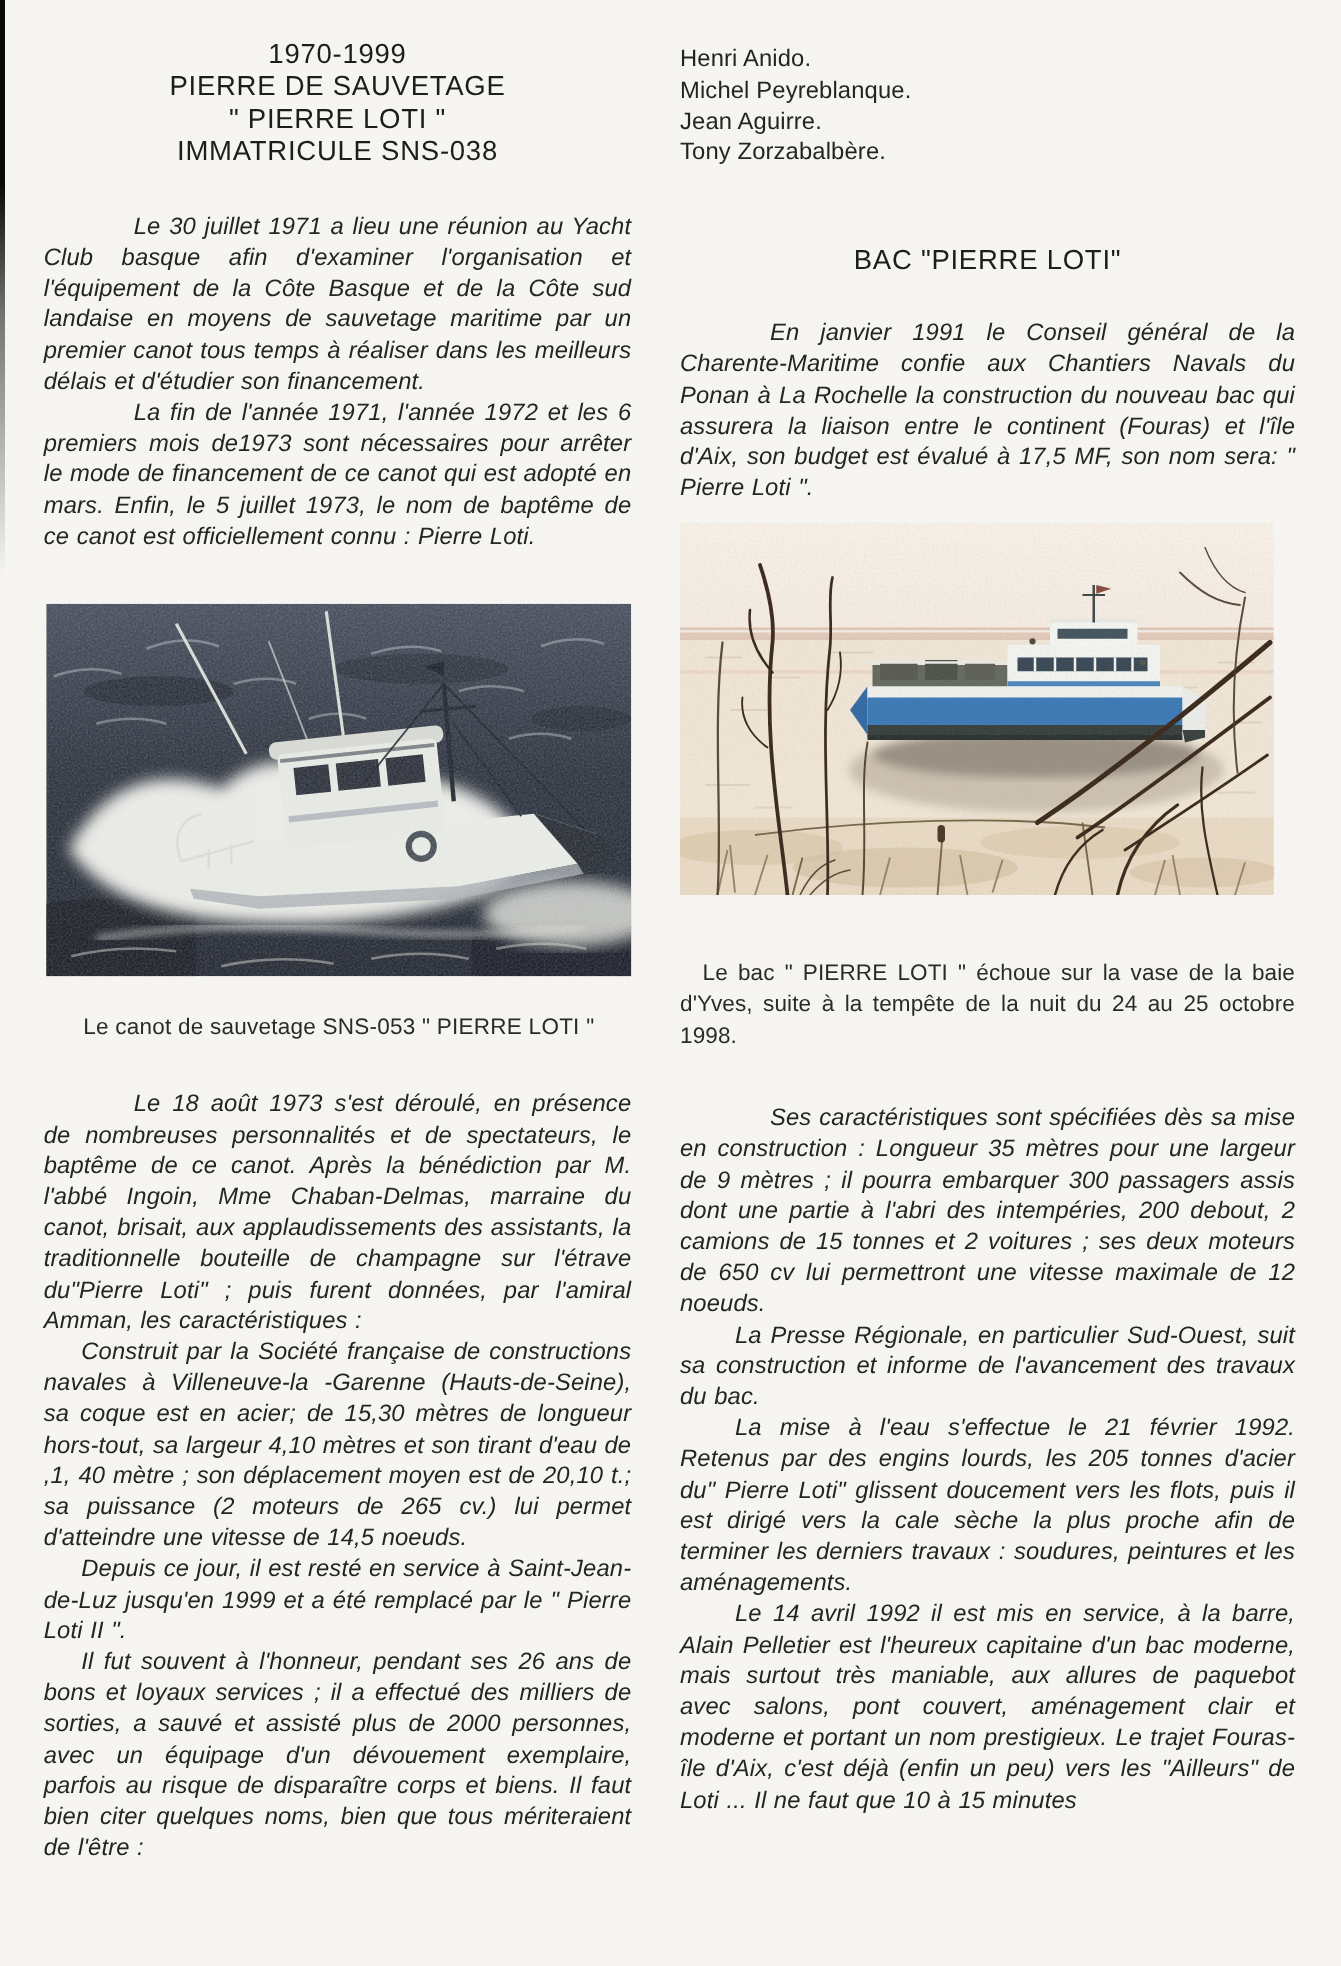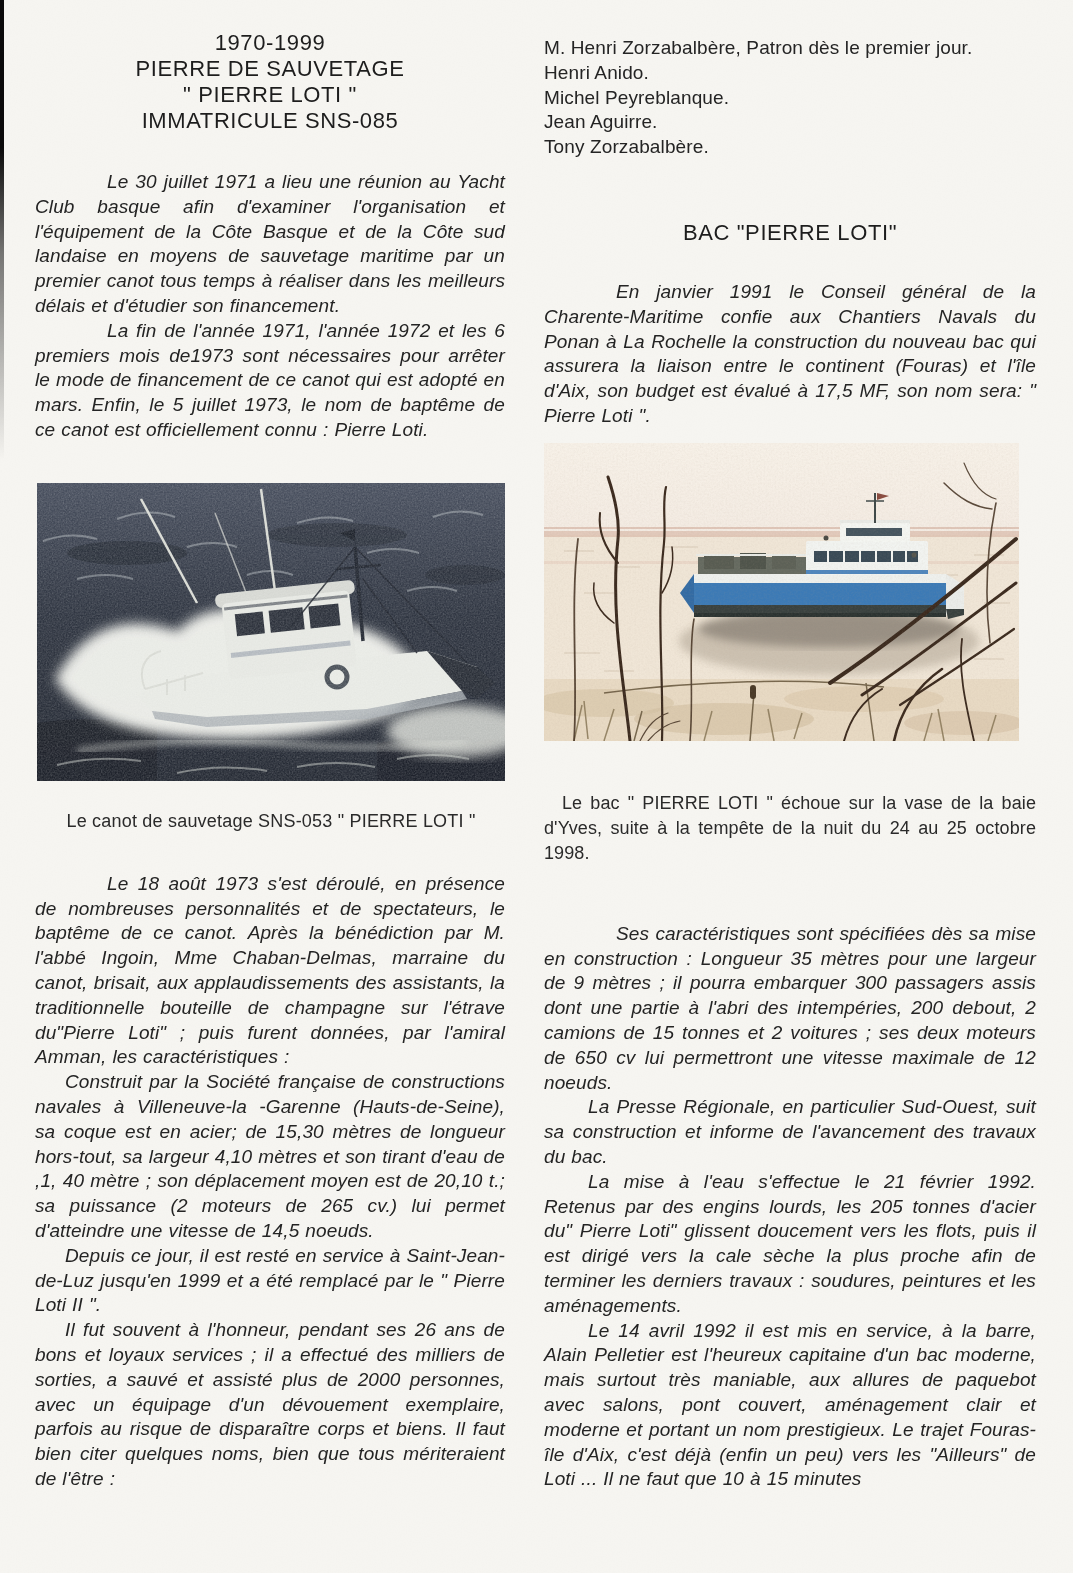--- a/index.html
+++ b/index.html
@@ -42,36 +42,36 @@
   .photo{display:block;}
   .photo-left-wrap{margin-left:2px;}
   .caption-center{
     margin-top:30px; text-align:center; font-size:18px; letter-spacing:.2px; color:#2a2a2a;
   }
   .caption-left{
     margin-top:50px; font-size:18px; line-height:25px; text-align:justify;
     text-indent:18px; color:#2a2a2a; letter-spacing:.1px;
   }
   .after-caption{margin-top:40px;}
-  .after-ferry-caption{margin-top:56px;}
+  .after-ferry-caption{margin-top:42px;}
 
   .page-noise{position:absolute;inset:0;width:1073px;height:1573px;pointer-events:none;opacity:.5;}
 </style>
 </head>
 <body>
 
 <div class="page">
   <div class="scan-edge"></div>
 
   <section class="col col-left">
     <header class="doc-title">
       <div class="t-line">1970-1999</div>
       <div class="t-line">PIERRE DE SAUVETAGE</div>
       <div class="t-line">" PIERRE LOTI "</div>
-      <div class="t-line">IMMATRICULE SNS-085</div>
+      <div class="t-line">IMMATRICULE SNS-038</div>
     </header>
 
     <p class="para ind-lg">Le 30 juillet 1971 a lieu une réunion au Yacht Club basque afin d'examiner l'organisation et l'équipement de la Côte Basque et de la Côte sud landaise en moyens de sauvetage maritime par un premier canot tous temps à réaliser dans les meilleurs délais et d'étudier son financement.</p>
     <p class="para ind-lg">La fin de l'année 1971, l'année 1972 et les 6 premiers mois de1973 sont nécessaires pour arrêter le mode de financement de ce canot qui est adopté en mars. Enfin, le 5 juillet 1973, le nom de baptême de ce canot est officiellement connu : Pierre Loti.</p>
 
     <figure class="photo-block photo-left-wrap">
       <svg class="photo" width="468" height="298" viewBox="0 0 468 298" xmlns="http://www.w3.org/2000/svg">
         <defs>
           <linearGradient id="seaG" x1="0" y1="0" x2="0" y2="1">
             <stop offset="0" stop-color="#4a5160"></stop>
@@ -153,21 +153,20 @@
     </figure>
 
     <p class="para ind-lg after-caption">Le 18 août 1973 s'est déroulé, en présence de nombreuses personnalités et de spectateurs, le baptême de ce canot. Après la bénédiction par M. l'abbé Ingoin, Mme Chaban-Delmas, marraine du canot, brisait, aux applaudissements des assistants, la traditionnelle bouteille de champagne sur l'étrave du"Pierre Loti" ; puis furent données, par l'amiral Amman, les caractéristiques :</p>
     <p class="para ind-sm">Construit par la Société française de constructions navales à Villeneuve-la -Garenne (Hauts-de-Seine), sa coque est en acier; de 15,30 mètres de longueur hors-tout, sa largeur 4,10 mètres et son tirant d'eau de ,1, 40 mètre ; son déplacement moyen est de 20,10 t.; sa puissance (2 moteurs de 265 cv.) lui permet d'atteindre une vitesse de 14,5 noeuds.</p>
     <p class="para ind-sm">Depuis ce jour, il est resté en service à Saint-Jean-de-Luz jusqu'en 1999 et a été remplacé par le " Pierre Loti II ".</p>
     <p class="para ind-sm">Il fut souvent à l'honneur, pendant ses 26 ans de bons et loyaux services ; il a effectué des milliers de sorties, a sauvé et assisté plus de 2000 personnes, avec un équipage d'un dévouement exemplaire, parfois au risque de disparaître corps et biens. Il faut bien citer quelques noms, bien que tous mériteraient de l'être :</p>
   </section>
 
   <section class="col col-right">
     <ul class="crew-list">
-      <li class="crew-name">M. Henri Zorzabalbère, Patron dès le premier jour.</li>
       <li class="crew-name">Henri Anido.</li>
       <li class="crew-name">Michel Peyreblanque.</li>
       <li class="crew-name">Jean Aguirre.</li>
       <li class="crew-name">Tony Zorzabalbère.</li>
     </ul>
 
     <header class="doc-title h2">
       <div class="t-line">BAC "PIERRE LOTI"</div>
     </header>
 

